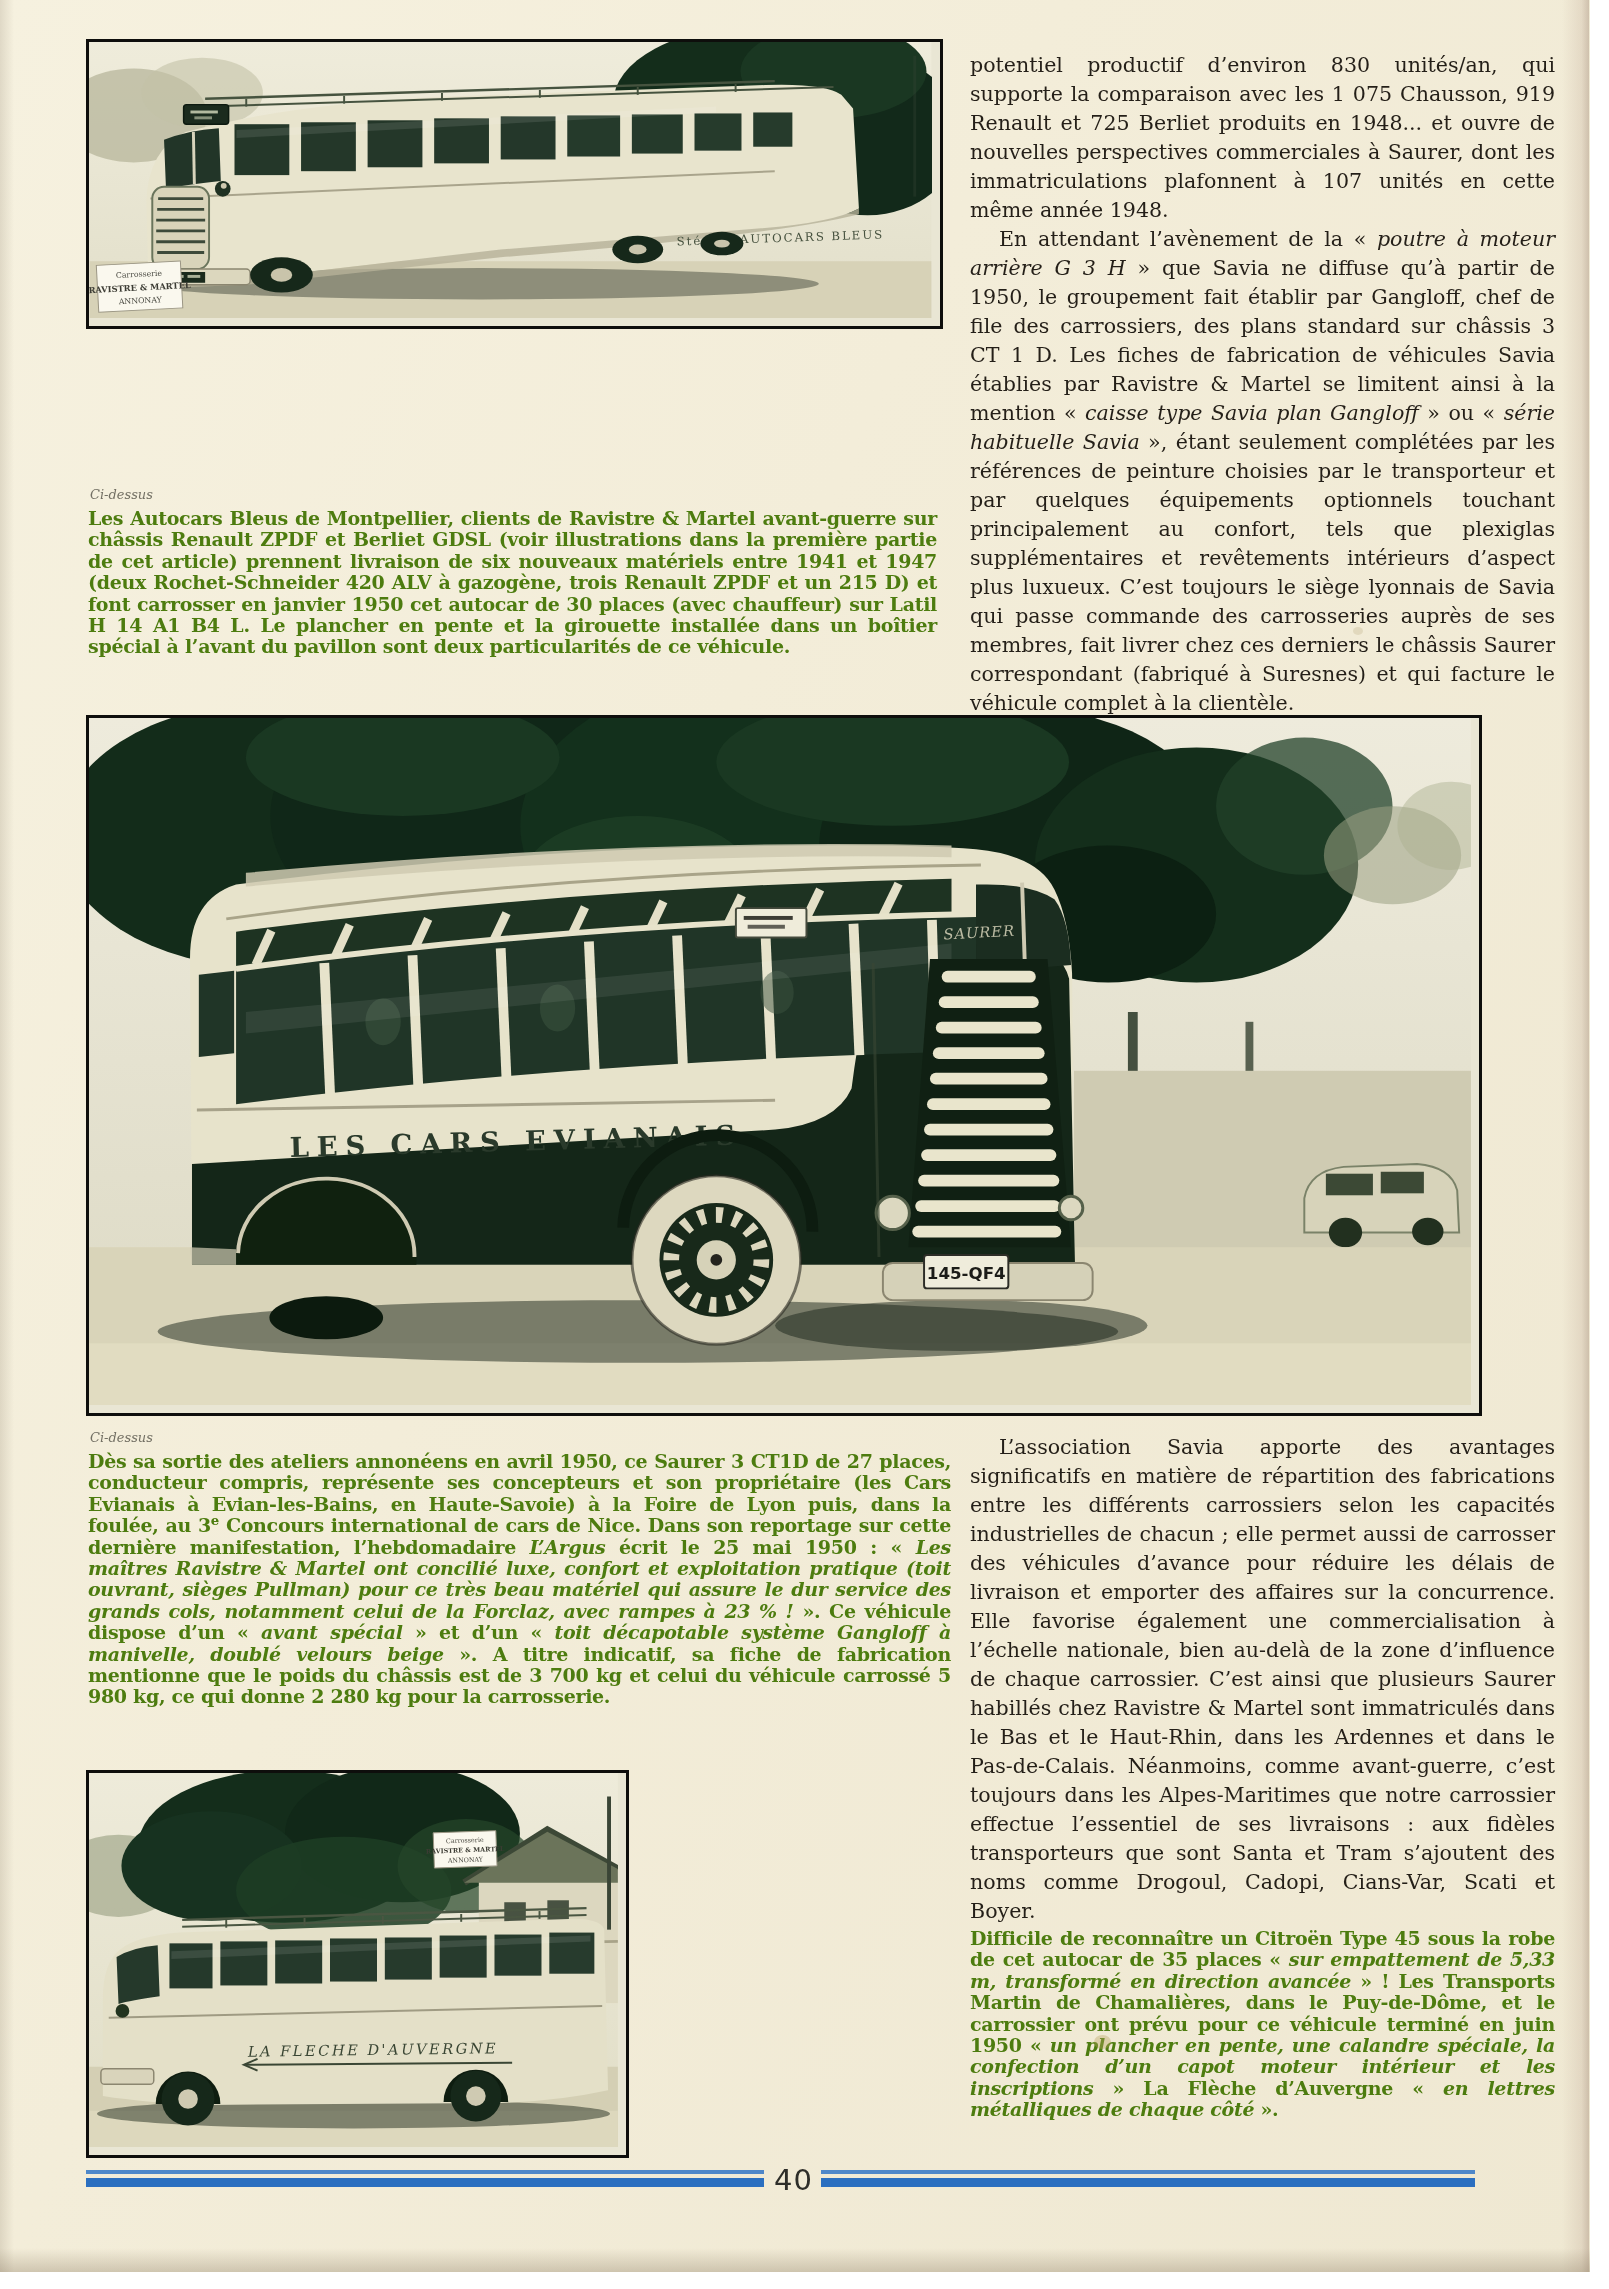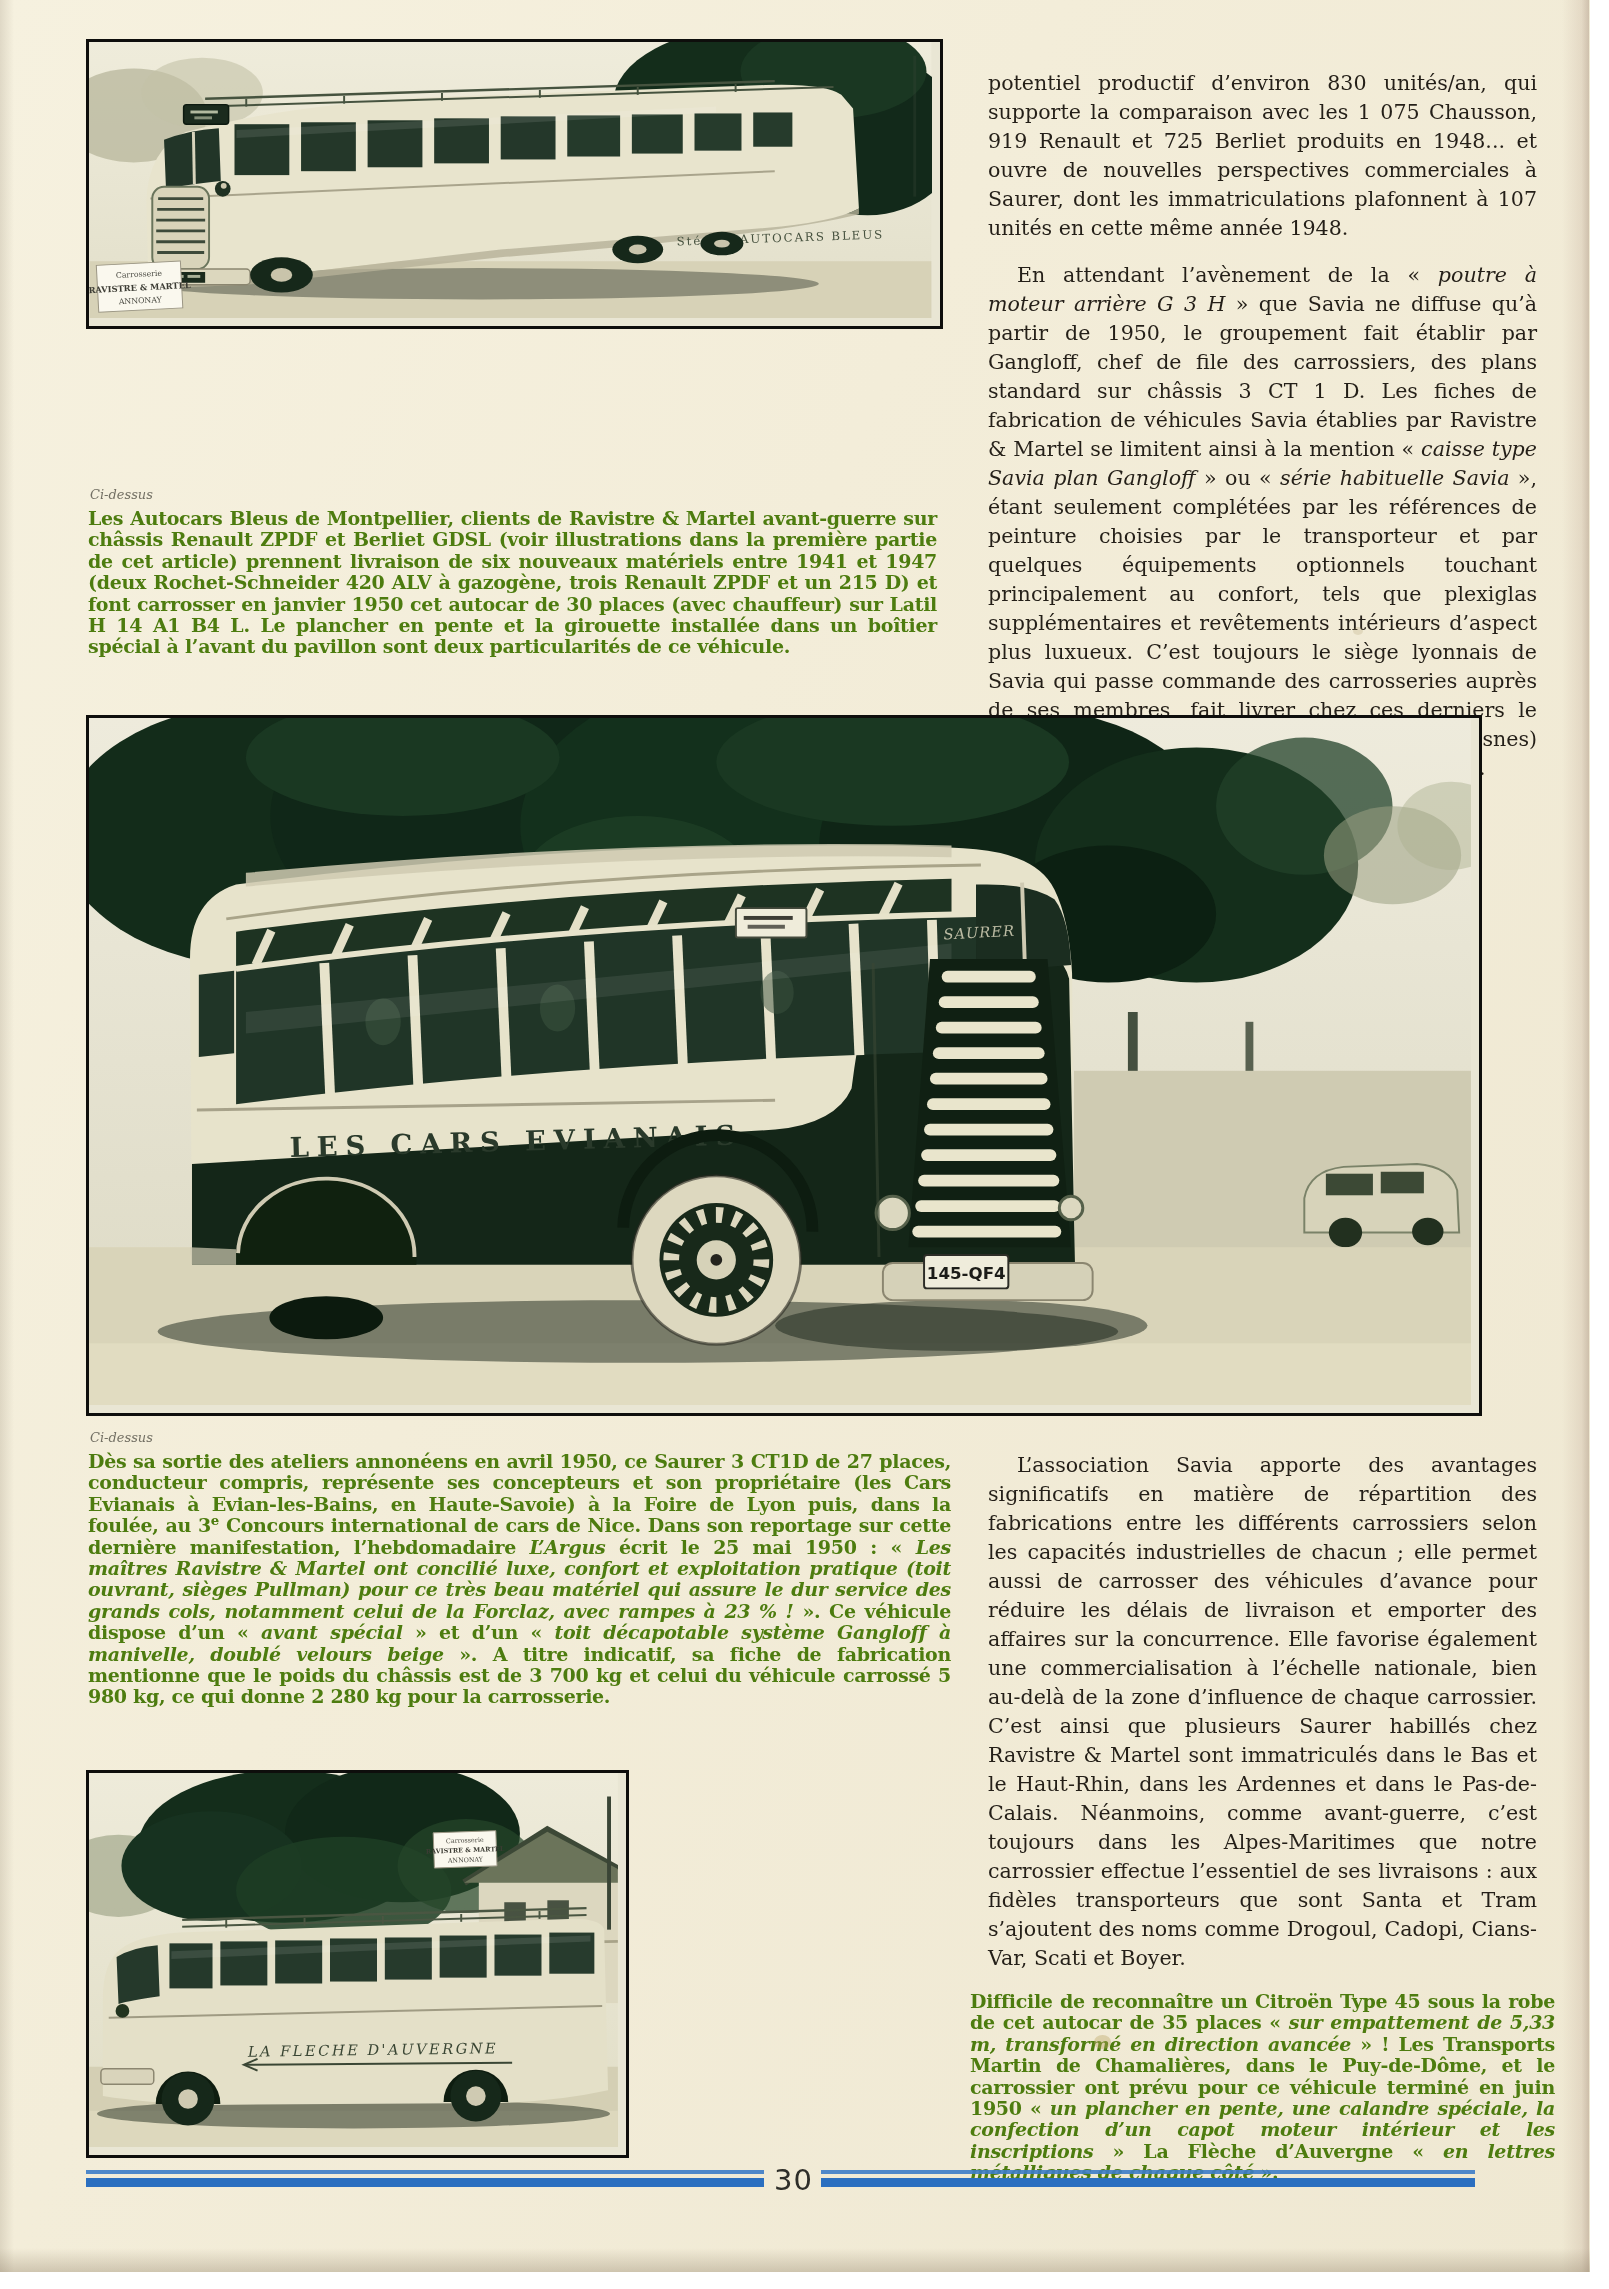--- a/index.html
+++ b/index.html
@@ -13,21 +13,21 @@
           background:linear-gradient(to bottom,rgba(0,0,0,0),rgba(140,124,99,.35));}
   .edge-l{position:absolute;left:0;top:0;width:13.7px;height:2272px;
           background:linear-gradient(to right,rgba(120,105,85,.18),rgba(0,0,0,0));}
   .stain{position:absolute;border-radius:50%;}
 
   .photo{position:absolute;border:3.9px solid #0e0e0c;background:#e9e6d4;}
   .photo svg{display:block;}
 
   .body-text{position:absolute;text-align:justify;color:#241f18;
              font-size:20.6px;line-height:29px;}
-  .body-text p{margin:18px;}
+  .body-text p{margin:0;}
   .ind{text-indent:29px;}
   .it{font-style:italic;}
   sup{font-size:70%;line-height:0;}
 
   .kicker{font-style:italic;color:#737064;font-size:13px;margin:0 0 5.9px 2px;}
   .capbold{text-align:justify;font-weight:700;color:#4d7c0f;
            font-size:19px;line-height:21.4px;letter-spacing:-0.3px;}
   .cap-block{position:absolute;}
 
   .suite{text-align:right;font-style:italic;font-size:20.6px;color:#413e36;margin-top:7.8px;padding-right:3.9px;}
@@ -359,21 +359,21 @@
   </div>
 
   <div class="footer-seg" style="left:86px;width:678px;">
     <div class="thin"></div>
       <div class="thick"></div>
   </div>
   <div class="footer-seg" style="left:821px;width:654px;">
     <div class="thin"></div>
       <div class="thick"></div>
   </div>
-  <div class="pageno">30</div>
+  <div class="pageno">40</div>
 
   <div class="stain" style="left:1094px;top:2035px;width:16.7px;height:13.7px;background:rgba(184,162,96,.38);"></div>
   <div class="stain" style="left:1353px;top:627px;width:9.8px;height:7.8px;background:rgba(170,150,100,.22);"></div>
   <div class="edge-r"></div>
   <div class="edge-b"></div>
   <div class="edge-l"></div>
 </div>
 
 
 </body></html>

